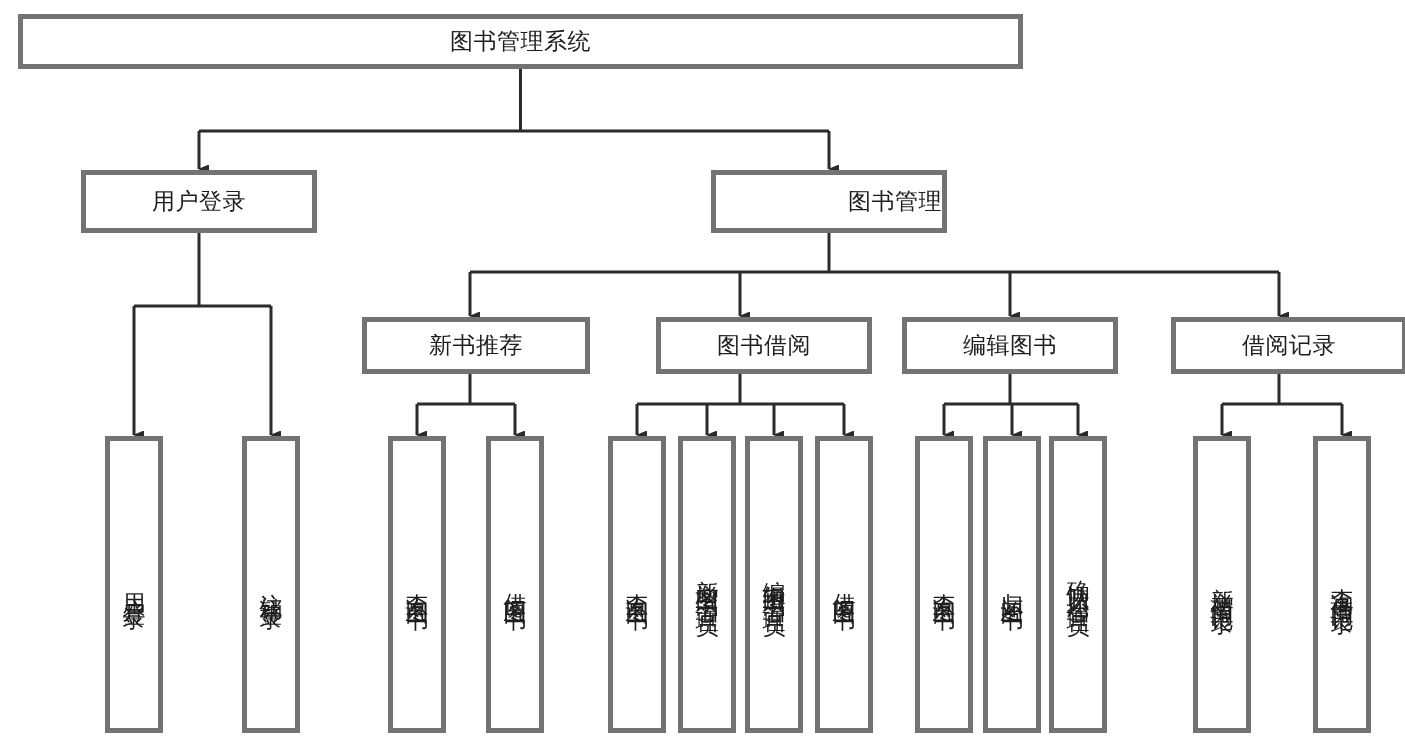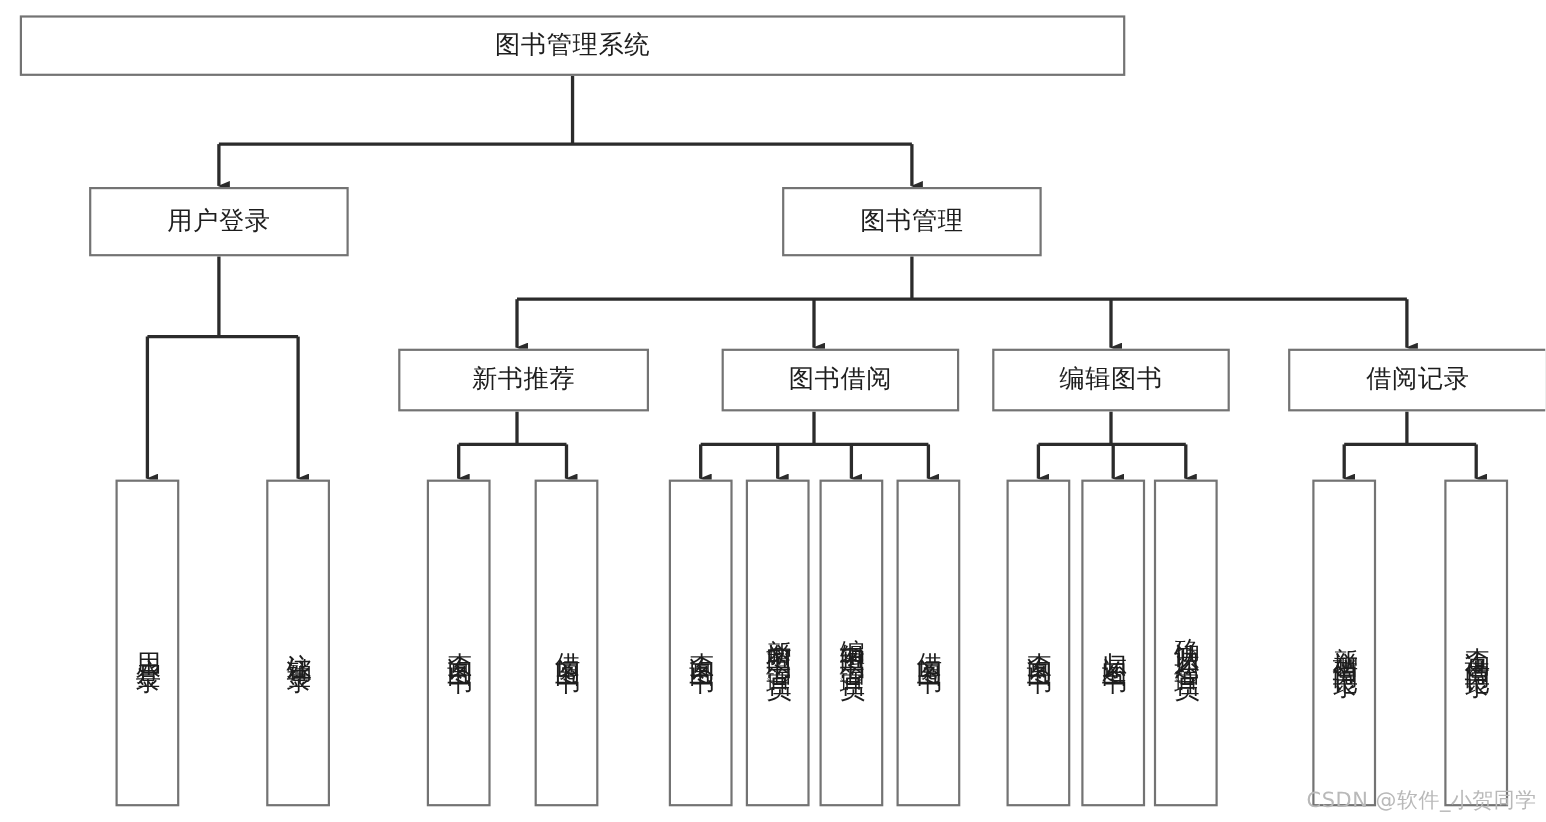--- a/index.html
+++ b/index.html
@@ -20,21 +20,21 @@
   #diagram-svg {
     position: absolute;
     left: 0;
     top: 0;
     width: 1405px;
     height: 747px;
   }
   .node-box {
     position: absolute;
     box-sizing: border-box;
-    border: 2px solid #737373;
+    border: 5px solid #737373;
     background: #ffffff;
     display: flex;
     align-items: center;
     justify-content: center;
     color: #1d1d1d;
   }
   .node-label {
     display: block;
     text-align: center;
     line-height: 1.18;
@@ -114,21 +114,21 @@
       </g>
   </svg>
 
   <div id="nodes-layer">
       <div class="node-box node-horizontal" style="left: 18px; top: 14px; width: 1005px; height: 55px;">
         <span class="node-label">图书管理系统</span>
       </div>
       <div class="node-box node-horizontal" style="left: 81px; top: 170px; width: 236px; height: 63px;">
         <span class="node-label">用户登录</span>
       </div>
-      <div class="node-box node-horizontal" style="left: 711px; top: 170px; width: 236px; height: 63px;">
+      <div class="node-box node-horizontal" style="left: 711px; top: 170px; width: 236px; height: 63px; justify-content: flex-end;">
         <span class="node-label">图书管理</span>
       </div>
       <div class="node-box node-horizontal" style="left: 362px; top: 317px; width: 228px; height: 57px;">
         <span class="node-label">新书推荐</span>
       </div>
       <div class="node-box node-horizontal" style="left: 656px; top: 317px; width: 216px; height: 57px;">
         <span class="node-label">图书借阅</span>
       </div>
       <div class="node-box node-horizontal" style="left: 902px; top: 317px; width: 216px; height: 57px;">
         <span class="node-label">编辑图书</span>
@@ -170,15 +170,14 @@
         <span class="node-label">确认归还（管理员）</span>
       </div>
       <div class="node-box node-vertical" style="left: 1193px; top: 436px; width: 58px; height: 297px;">
         <span class="node-label">新增借阅记录</span>
       </div>
       <div class="node-box node-vertical" style="left: 1313px; top: 436px; width: 58px; height: 297px;">
         <span class="node-label">查询借阅记录</span>
       </div>
     </div>
 
-  <div id="watermark">CSDN @软件_小贺同学</div>
 
 </div>
 
 </body></html>

